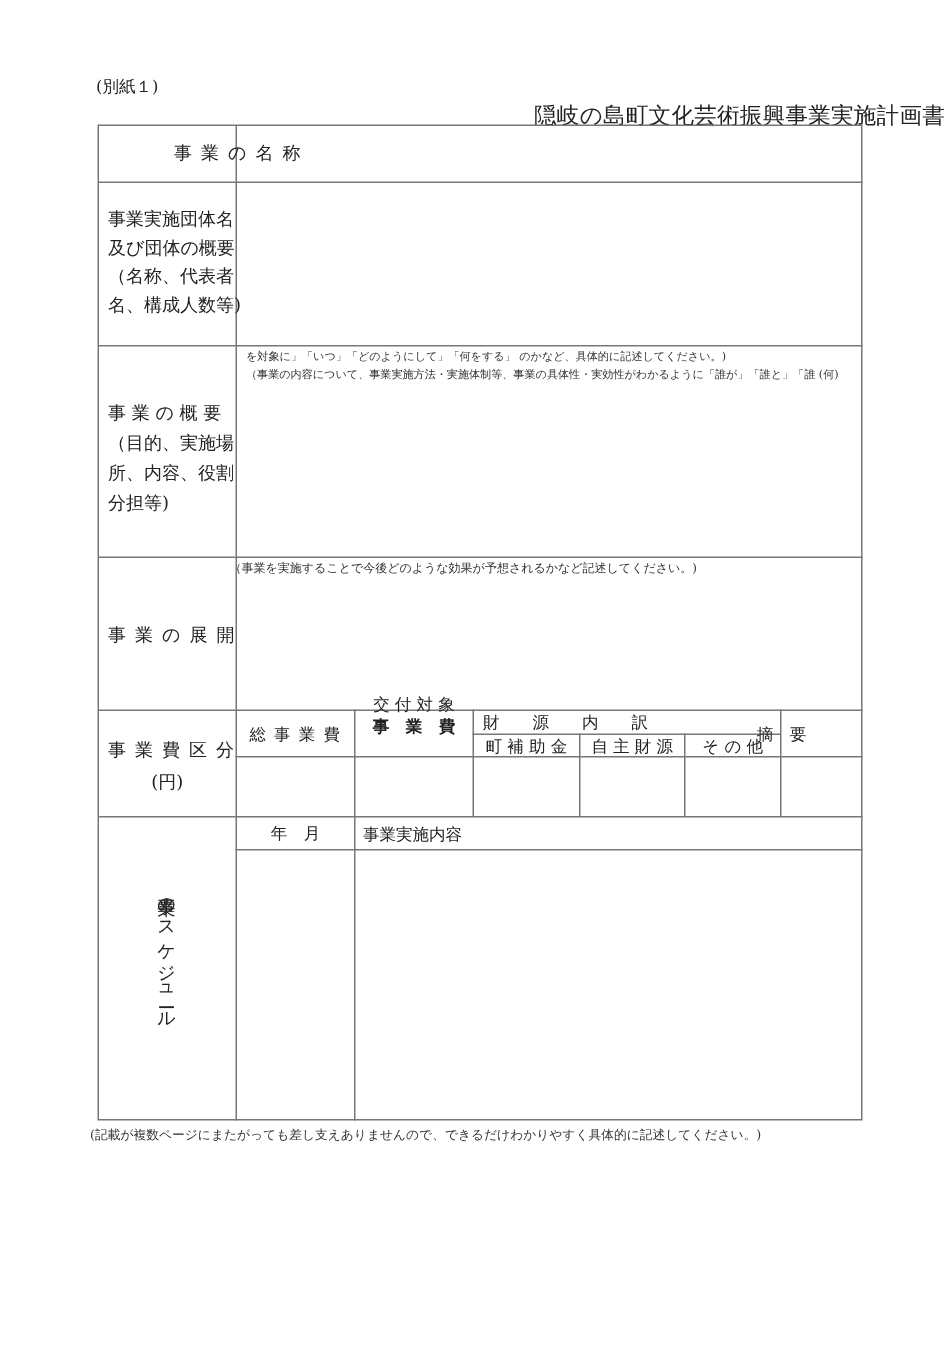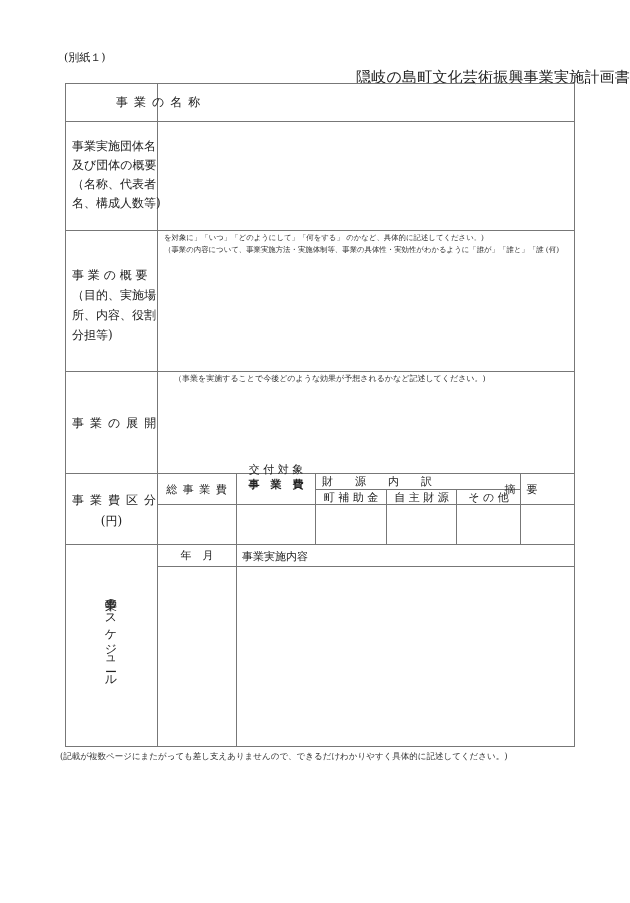--- a/index.html
+++ b/index.html
@@ -51,21 +51,21 @@
     <div>所、内容、役割</div>
     <div>分担等)</div>
   </div>
   <div class="hint" style="left:98px;top:148px;width:410px;">
     <div style="white-space:nowrap;font-size:7.4px;">を対象に」「いつ」「どのようにして」「何をする」 のかなど、具体的に記述してください。)</div>
     <div style="white-space:nowrap;font-size:7.4px;">（事業の内容について、事業実施方法・実施体制等、事業の具体性・実効性がわかるように「誰が」「誰と」「誰 (何)</div>
   </div>
   <div class="abs" style="left:93px;top:172px;width:414px;height:114px;"></div>
 
   <div class="lbl spaced" style="left:6px;top:330px;">事業の展開</div>
-  <div class="hint" style="left:108px;top:289px;white-space:nowrap;">（事業を実施することで今後どのような効果が予想されるかなど記述してください。)</div>
+  <div class="hint" style="left:87px;top:289px;white-space:nowrap;">（事業を実施することで今後どのような効果が予想されるかなど記述してください。)</div>
   <div class="abs" style="left:93px;top:303px;width:414px;height:85px;"></div>
 
   <div class="lbl spaced" style="left:6px;top:407px;">事業費区分</div>
   <div class="lbl" style="left:0;width:91px;text-align:center;top:428px;">(円)</div>
 
   <div class="vline" style="left:170px;top:389px;height:71px;"></div>
   <div class="vline" style="left:249px;top:389px;height:71px;"></div>
   <div class="vline" style="left:320px;top:405px;height:55px;"></div>
   <div class="vline" style="left:390px;top:405px;height:55px;"></div>
   <div class="vline" style="left:454px;top:389px;height:71px;"></div>

